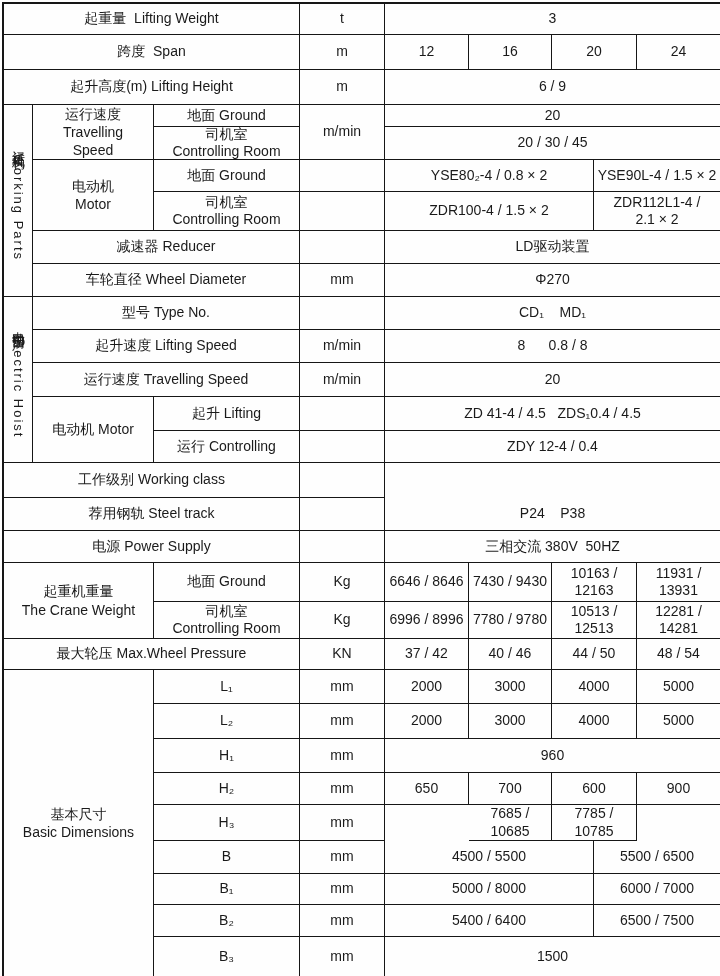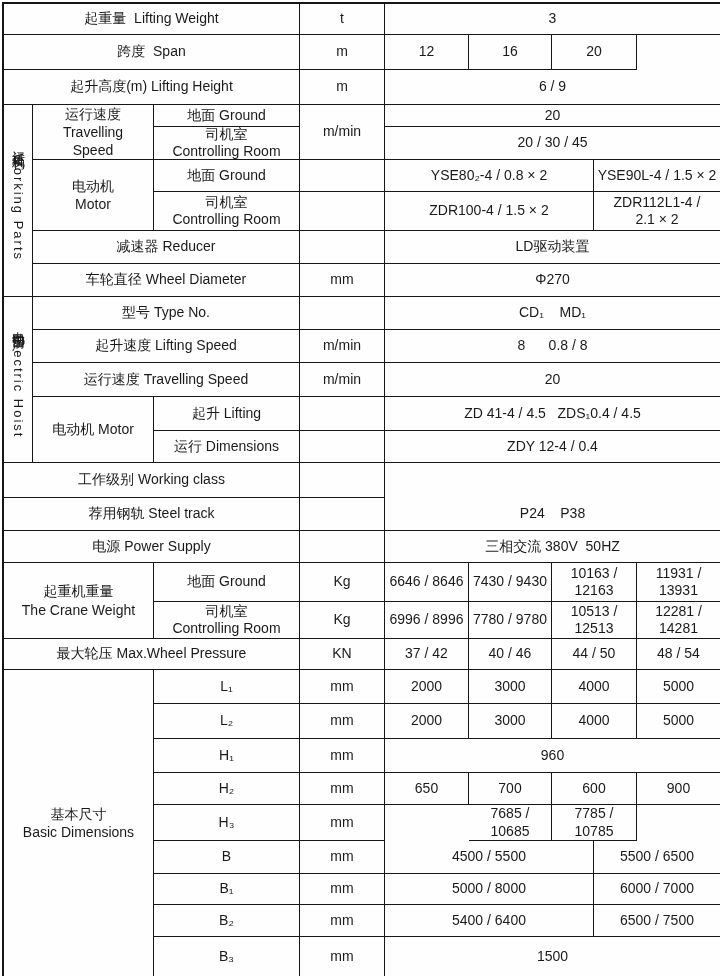--- a/index.html
+++ b/index.html
@@ -36,20 +36,21 @@
 
   <div class="c" style="grid-area:1/1/2/4">起重量  Lifting Weight</div>
   <div class="c" style="grid-area:1/4/2/5">t</div>
   <div class="c nr" style="grid-area:1/5/2/10">3</div>
 
   <div class="c" style="grid-area:2/1/3/4">跨度  Span</div>
   <div class="c" style="grid-area:2/4/3/5">m</div>
   <div class="c" style="grid-area:2/5/3/6">12</div>
   <div class="c" style="grid-area:2/6/3/7">16</div>
   <div class="c" style="grid-area:2/7/3/9">20</div>
+  <div class="c nr" style="grid-area:2/9/3/10">24</div>
 
   <div class="c" style="grid-area:3/1/4/4">起升高度(m) Lifting Height</div>
   <div class="c" style="grid-area:3/4/4/5">m</div>
   <div class="c nr" style="grid-area:3/5/4/10">6 / 9</div>
 
   <div class="c" style="grid-area:4/1/10/2">
     <span class="vert">运行机构 Working Parts</span>
   </div>
 
   <div class="c grp" style="grid-area:4/2/6/3">运行速度
@@ -96,21 +97,21 @@
   <div class="c nr" style="grid-area:11/5/12/10">8      0.8 / 8</div>
 
   <div class="c" style="grid-area:12/2/13/4">运行速度 Travelling Speed</div>
   <div class="c" style="grid-area:12/4/13/5">m/min</div>
   <div class="c nr" style="grid-area:12/5/13/10">20</div>
 
   <div class="c" style="grid-area:13/2/15/3">电动机 Motor</div>
   <div class="c" style="grid-area:13/3/14/4">起升 Lifting</div>
   <div class="c" style="grid-area:13/4/14/5"></div>
   <div class="c nr" style="grid-area:13/5/14/10">ZD 41-4 / 4.5   ZDS₁0.4 / 4.5</div>
-  <div class="c" style="grid-area:14/3/15/4">运行 Dimensions</div>
+  <div class="c" style="grid-area:14/3/15/4">运行 Controlling</div>
   <div class="c" style="grid-area:14/4/15/5"></div>
   <div class="c nr" style="grid-area:14/5/15/10">ZDY 12-4 / 0.4</div>
 
   <div class="c" style="grid-area:15/1/16/4">工作级别 Working class</div>
   <div class="c" style="grid-area:15/4/16/5"></div>
 
   <div class="c" style="grid-area:16/1/17/4">荐用钢轨 Steel track</div>
   <div class="c" style="grid-area:16/4/17/5"></div>
   <div class="c nr" style="grid-area:16/5/17/10">P24    P38</div>
 

